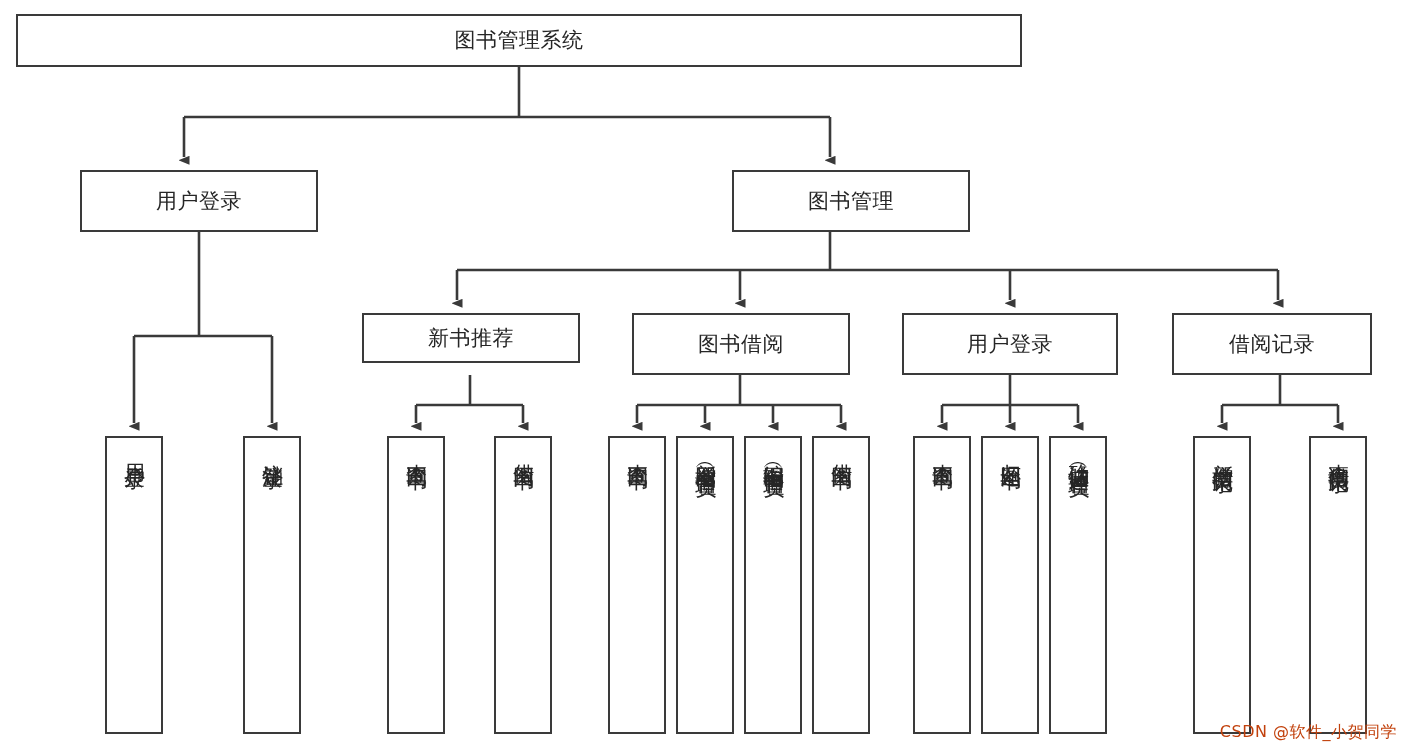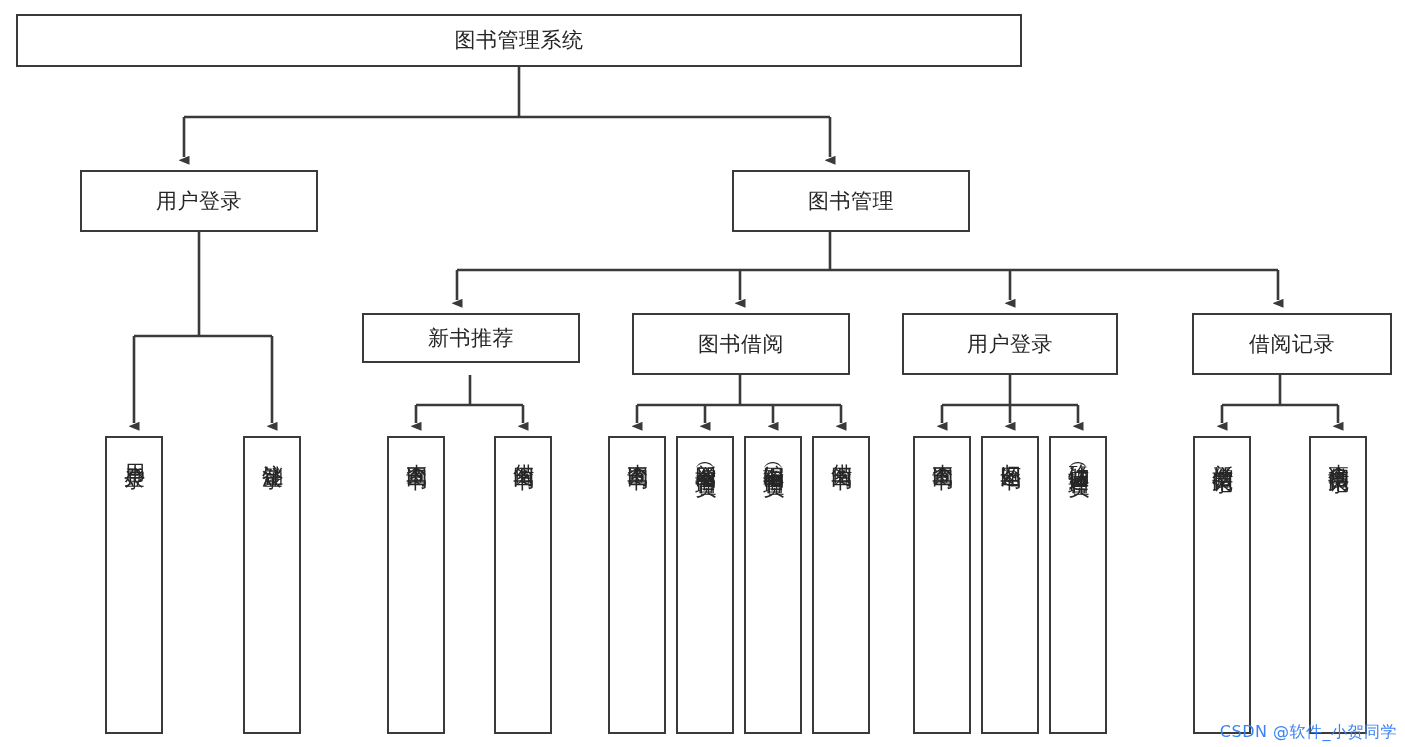--- a/index.html
+++ b/index.html
@@ -54,21 +54,21 @@
     line-height: 1.32;
     letter-spacing: 2px;
     white-space: nowrap;
     color: #262626;
   }
   #watermark {
     position: absolute;
     right: 8px;
     bottom: 4px;
     font-size: 16px;
-    color: #3b82f6;
+    color: #c2410c;
     letter-spacing: 0.5px;
     white-space: nowrap;
     user-select: none;
   }
 </style>
 </head>
 <body>
 
 <div id="diagram-root">
 
@@ -135,21 +135,21 @@
 
   <div class="node horizontal" style="left:362px; top:313px; width:218px; height:50px;">
     <span>新书推荐</span>
   </div>
   <div class="node horizontal" style="left:632px; top:313px; width:218px; height:62px;">
     <span>图书借阅</span>
   </div>
   <div class="node horizontal" style="left:902px; top:313px; width:216px; height:62px;">
     <span>用户登录</span>
   </div>
-  <div class="node horizontal" style="left:1172px; top:313px; width:200px; height:62px;margin-left:20px;">
+  <div class="node horizontal" style="left:1172px; top:313px; width:200px; height:62px;">
     <span>借阅记录</span>
   </div>
 
   <div class="node vertical" style="left:105px; top:436px; width:58px; height:298px;">
     <span class="vlabel">用户登录</span>
   </div>
   <div class="node vertical" style="left:243px; top:436px; width:58px; height:298px;">
     <span class="vlabel">注销登录</span>
   </div>
 

